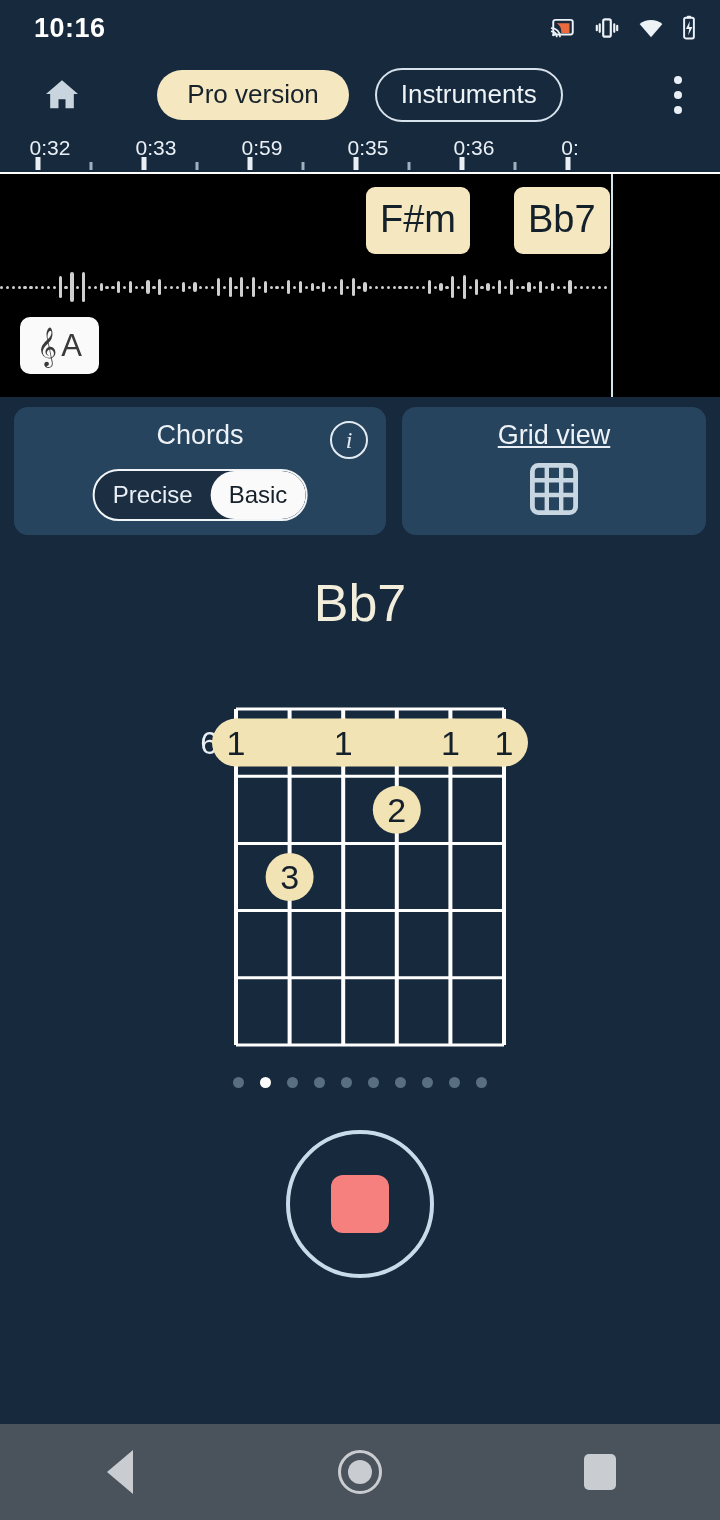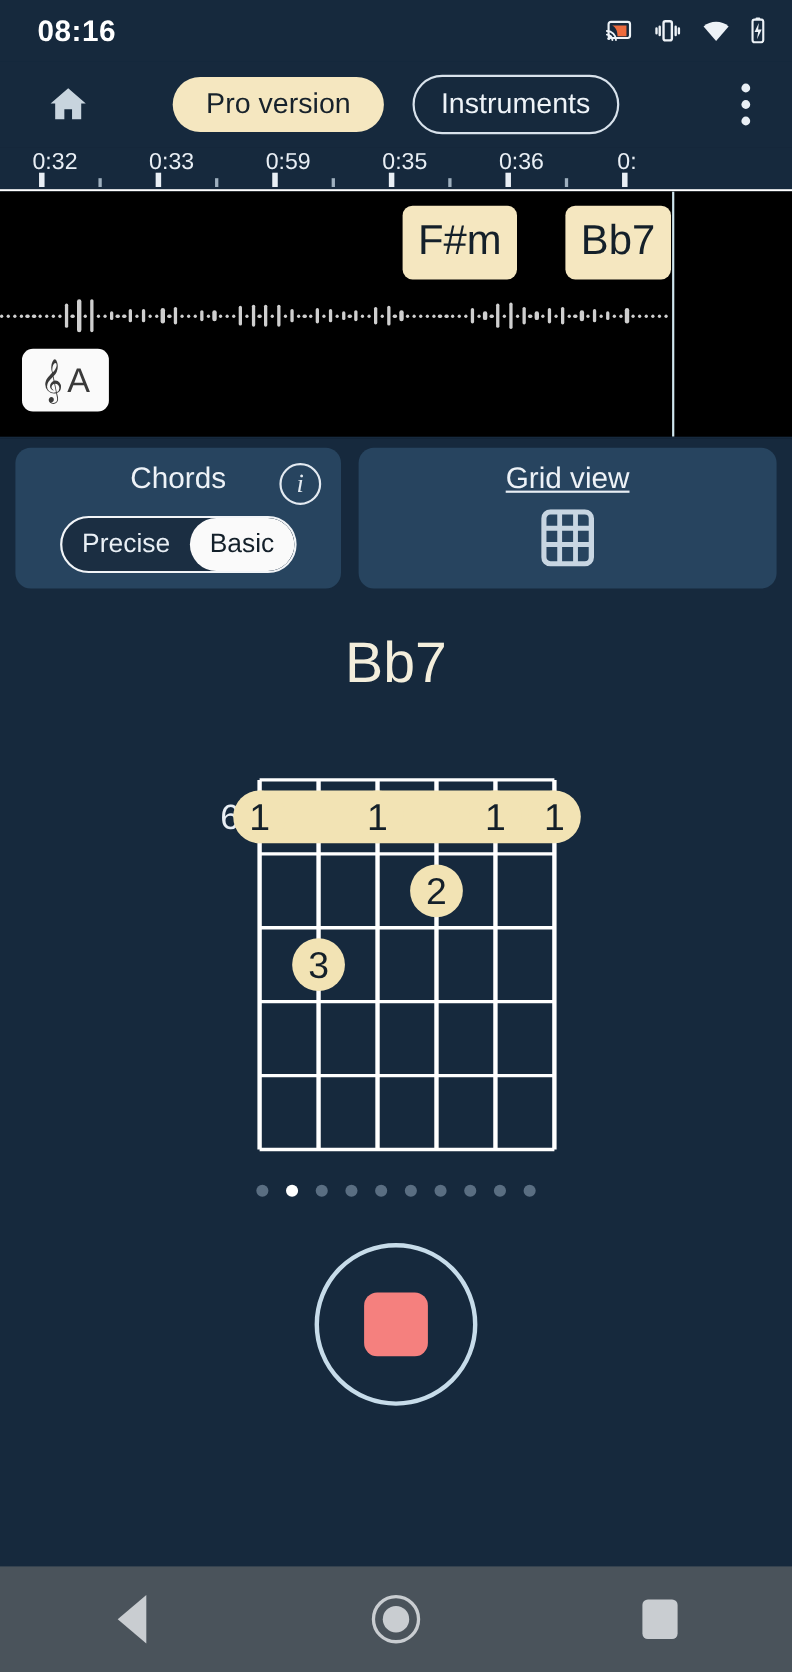--- a/index.html
+++ b/index.html
@@ -101,21 +101,21 @@
   .key-letter{ font-size:31px; line-height:1; font-family:"Liberation Sans", sans-serif; }
 
   
   .panels{
     display:flex; gap:16px; padding:8px 14px 0;
   }
   .panel{
     background:#27445F; border-radius:14px;
     height:128px; position:relative;
   }
-  .panel-chords{ width:296px; }
+  .panel-chords{ width:372px; }
   .panel-grid{ flex:1; display:flex; flex-direction:column; align-items:center; justify-content:flex-start; padding-top:14px;text-decoration:underline; }
   .panel-title{
     font-size:27px; color:#EDF2F7; text-align:center; padding-top:14px; line-height:1.1;
   }
   .info-icon{
     position:absolute; right:18px; top:14px;
     width:38px; height:38px; border:2px solid #E3EAF1; border-radius:50%;
     display:flex; align-items:center; justify-content:center;
     font-size:24px; font-style:italic; color:#E3EAF1;
     font-family:"Liberation Serif", serif;
@@ -178,21 +178,21 @@
     width:44px; height:44px; border-radius:50%;
     border:3px solid #C9CDD1; display:flex; align-items:center; justify-content:center;
   }
   .nav-home i{ width:24px; height:24px; border-radius:50%; background:#C9CDD1; display:block; }
   .nav-recent{ width:32px; height:36px; border-radius:5px; background:#C9CDD1; }
 </style>
 </head>
 <body>
 
 <div class="statusbar">
-  <div class="status-time">08:16</div>
+  <div class="status-time">10:16</div>
   <div class="status-icons">
     <svg class="sicon" width="30" height="26" viewBox="0 0 24 24">
       <rect x="3" y="4.5" width="18" height="13.5" rx="2" fill="none" stroke="#EDF2F7" stroke-width="1.8"></rect>
       <path d="M6 7.5h12v9H10.5C10.5 12.2 9.3 9.2 6 7.5z" fill="#EC6B3E"></path>
       <path d="M2 20.5a2.6 2.6 0 0 0-2.6-2.6" fill="none"></path>
       <circle cx="3.2" cy="18.4" r="1.3" fill="#EDF2F7"></circle>
       <path d="M1.6 15.2a4.6 4.6 0 0 1 4.6 4.6" fill="none" stroke="#EDF2F7" stroke-width="1.6" stroke-linecap="round"></path>
       <path d="M1.6 12.2a7.6 7.6 0 0 1 7.6 7.6" fill="none" stroke="#EDF2F7" stroke-width="1.6" stroke-linecap="round"></path>
     </svg>
     <svg class="sicon" width="30" height="26" viewBox="0 0 24 24">

